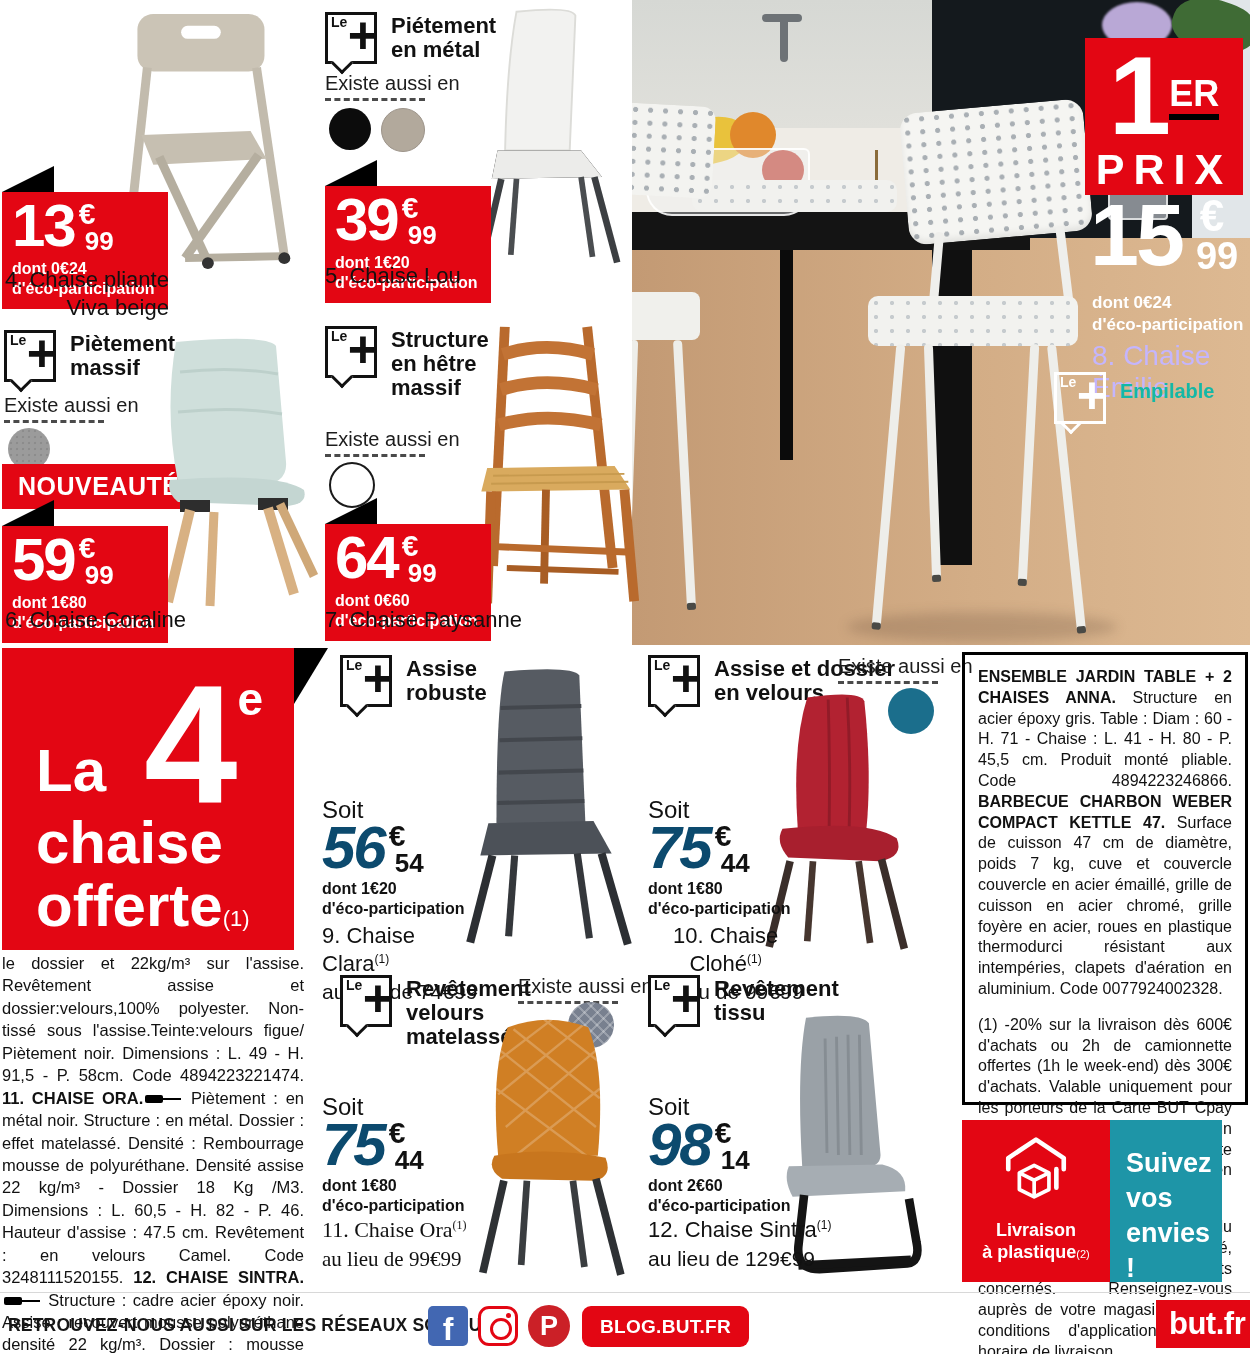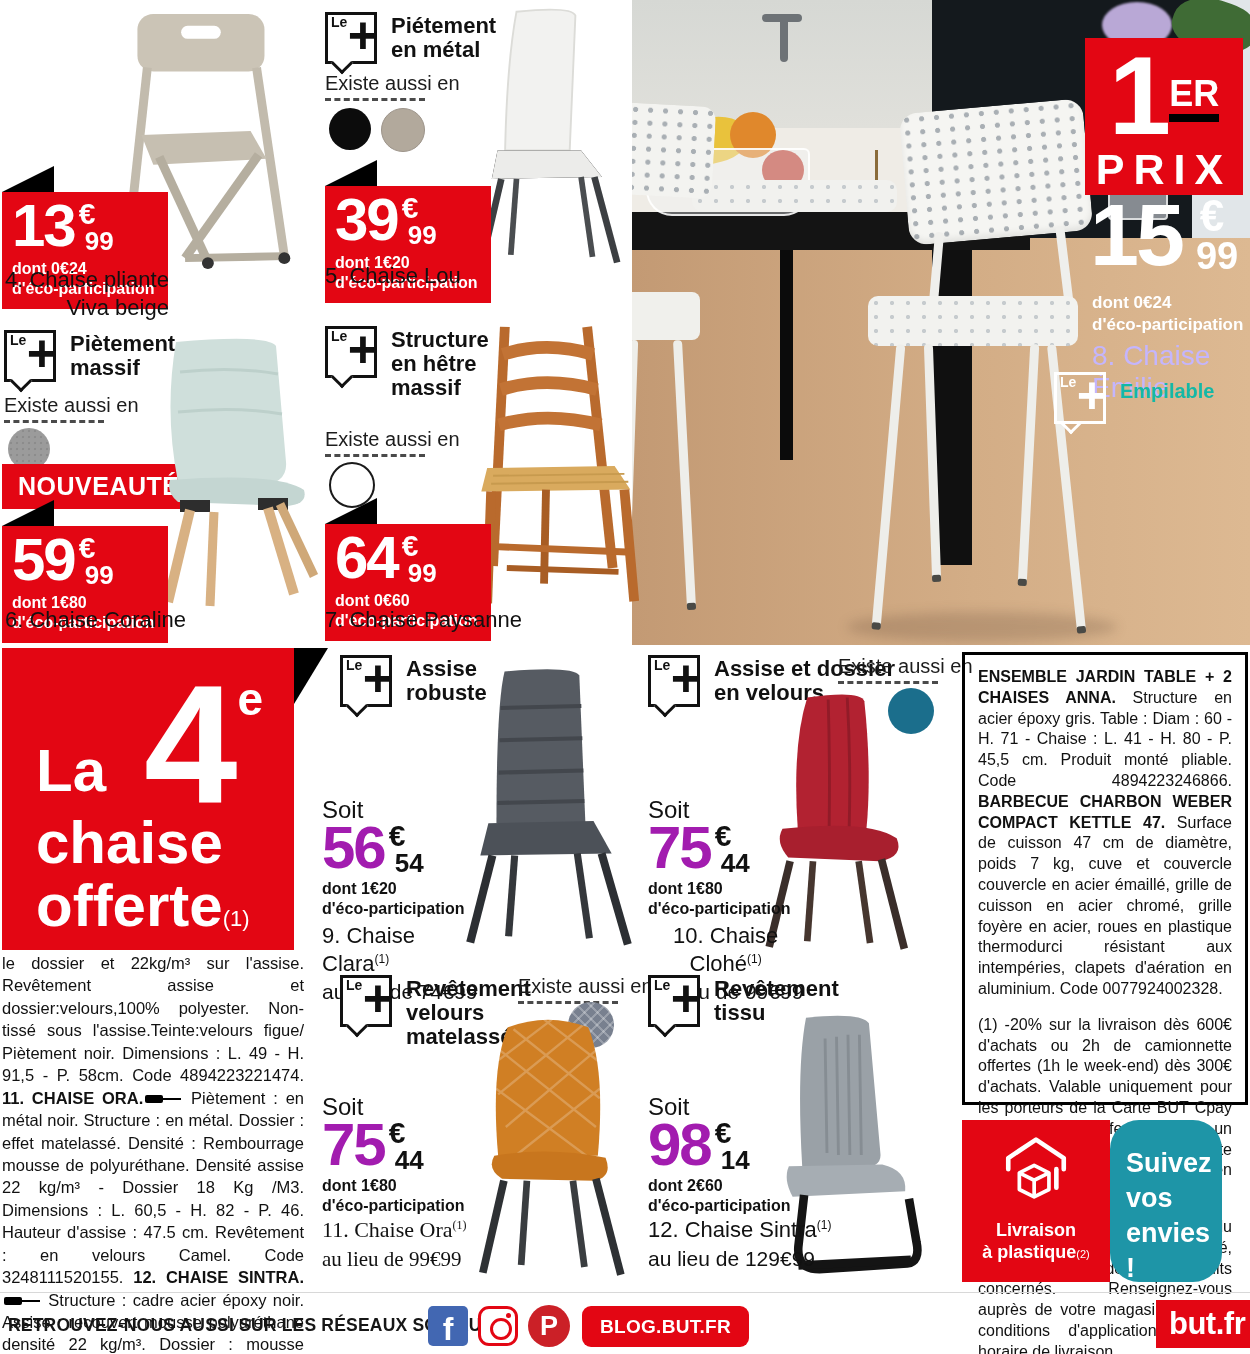--- a/index.html
+++ b/index.html
@@ -27,21 +27,21 @@
   
   .flag{width:52px;height:26px;background:#000;clip-path:polygon(100% 0,100% 100%,0 100%);}
   .flag2{background:#000;clip-path:polygon(0 0,100% 0,0 100%);}
   .pricebox{background:#e30613;color:#fff;padding:8px 14px 10px 10px;width:max-content;}
   .price{display:flex;align-items:flex-start;}
   .p-int{font-size:60px;font-weight:900;line-height:.88;letter-spacing:-2px;}
   .p-frac{display:flex;flex-direction:column;margin-left:4px;}
   .p-eur{font-size:30px;font-weight:900;line-height:.9;}
   .p-cents{font-size:26px;font-weight:900;line-height:1;margin-top:1px;margin-left:6px;}
   .eco{font-size:16px;font-weight:700;line-height:1.25;margin-top:5px;}
-  .dark .p-int{color:#a21caf;}
+  .dark .p-int{color:#0c4a6e;font-style:italic;}
   .soit{font-size:24px;margin-bottom:4px;}
   .ecod{font-size:16px;font-weight:700;line-height:1.25;margin-top:3px;}
   .pname{font-size:22px;line-height:1.25;color:#111;}
   .was{font-size:21px;margin-top:2px;}
   sup.note{font-size:12px;font-weight:400;}
   .nouv{background:#e30613;color:#fff;font-weight:800;font-size:25px;letter-spacing:.5px;
         padding:8px 16px;width:max-content;}
 
   
   .offer{background:#e30613;color:#fff;width:292px;height:302px;padding:30px 0 0 34px;box-sizing:border-box;}
@@ -69,37 +69,37 @@
   .dots{background-image:radial-gradient(circle,#a9afb4 2.2px,rgba(0,0,0,0) 2.9px);
         background-size:15px 13px;}
   .dots-light{background-image:radial-gradient(circle,#c6cbce 1.8px,rgba(0,0,0,0) 2.4px);
         background-size:16px 14px;}
   .wleg{position:absolute;width:9px;background:#eeeeea;border-radius:4px;}
   .wleg::after{content:"";position:absolute;bottom:-2px;left:0;width:9px;height:7px;background:#4a4a46;border-radius:2px;}
 
   .prix-badge{background:#e30613;color:#fff;width:158px;height:157px;box-sizing:border-box;
               padding-top:6px;text-align:center;}
   .prix-one{font-size:112px;font-weight:900;line-height:.92;letter-spacing:-4px;}
-  .prix-er{font-size:36px;font-weight:900;letter-spacing:0;border-bottom:8px solid #000000;
+  .prix-er{font-size:36px;font-weight:900;letter-spacing:0;border-bottom:6px solid #000000;
            padding-bottom:0px;margin-left:2px;vertical-align:28px;}
   .prix-word{font-size:43px;font-weight:800;letter-spacing:9px;margin-top:-2px;}
   .wprice{color:#fff;}
   .wprice .p-int{font-size:88px;letter-spacing:-3px;}
   .wprice .p-eur{font-size:44px;}
   .wprice .p-cents{font-size:38px;margin-left:10px;}
   .weco{color:#fff;font-size:17px;font-weight:700;line-height:1.3;}
   .wname{color:#c4b5fd;font-size:28px;margin-top:6px;}
   .empil{color:#14b8a6;font-size:20px;font-weight:800;}
 
   
   .deliv{background:#e30613;color:#fff;width:148px;height:162px;box-sizing:border-box;text-align:center;padding-top:14px;}
   .deliv-label{font-size:18px;font-weight:800;line-height:1.2;margin-top:8px;}
   .deliv-label .sup2{font-size:11px;font-weight:400;}
   .slogan{background:#1e95a7;color:#fff;width:112px;height:162px;box-sizing:border-box;
-          padding:26px 0 0 16px;font-size:27px;font-weight:800;line-height:1.3;border-radius:29px;}
+          padding:26px 0 0 16px;font-size:27px;font-weight:800;line-height:1.3;}
 
   
   .f-divider{left:0;top:1292px;width:1250px;height:1px;background:#d8d8d8;}
   .f-text{font-size:17.5px;font-weight:600;letter-spacing:.2px;color:#161616;}
   .fb{width:40px;height:40px;background:#4267b2;border-radius:5px;color:#fff;text-align:center;
       font-size:32px;font-weight:800;line-height:46px;overflow:hidden;}
   .ig{width:40px;height:40px;border:3px solid #e30613;border-radius:11px;box-sizing:border-box;position:relative;background:#fff;}
   .ig .lens{position:absolute;left:50%;top:50%;width:16px;height:16px;margin:-8px 0 0 -8px;border:3px solid #e30613;border-radius:50%;}
   .ig .dot{position:absolute;right:4px;top:4px;width:5px;height:5px;background:#e30613;border-radius:50%;}
   .pin{width:42px;height:42px;border-radius:50%;background:#cb2027;color:#fff;text-align:center;

